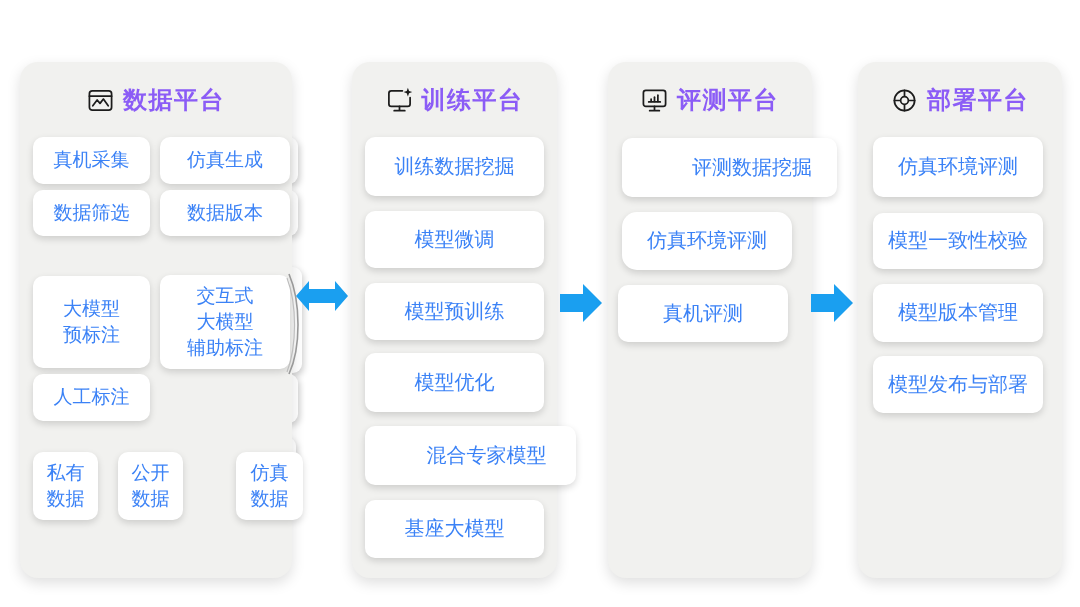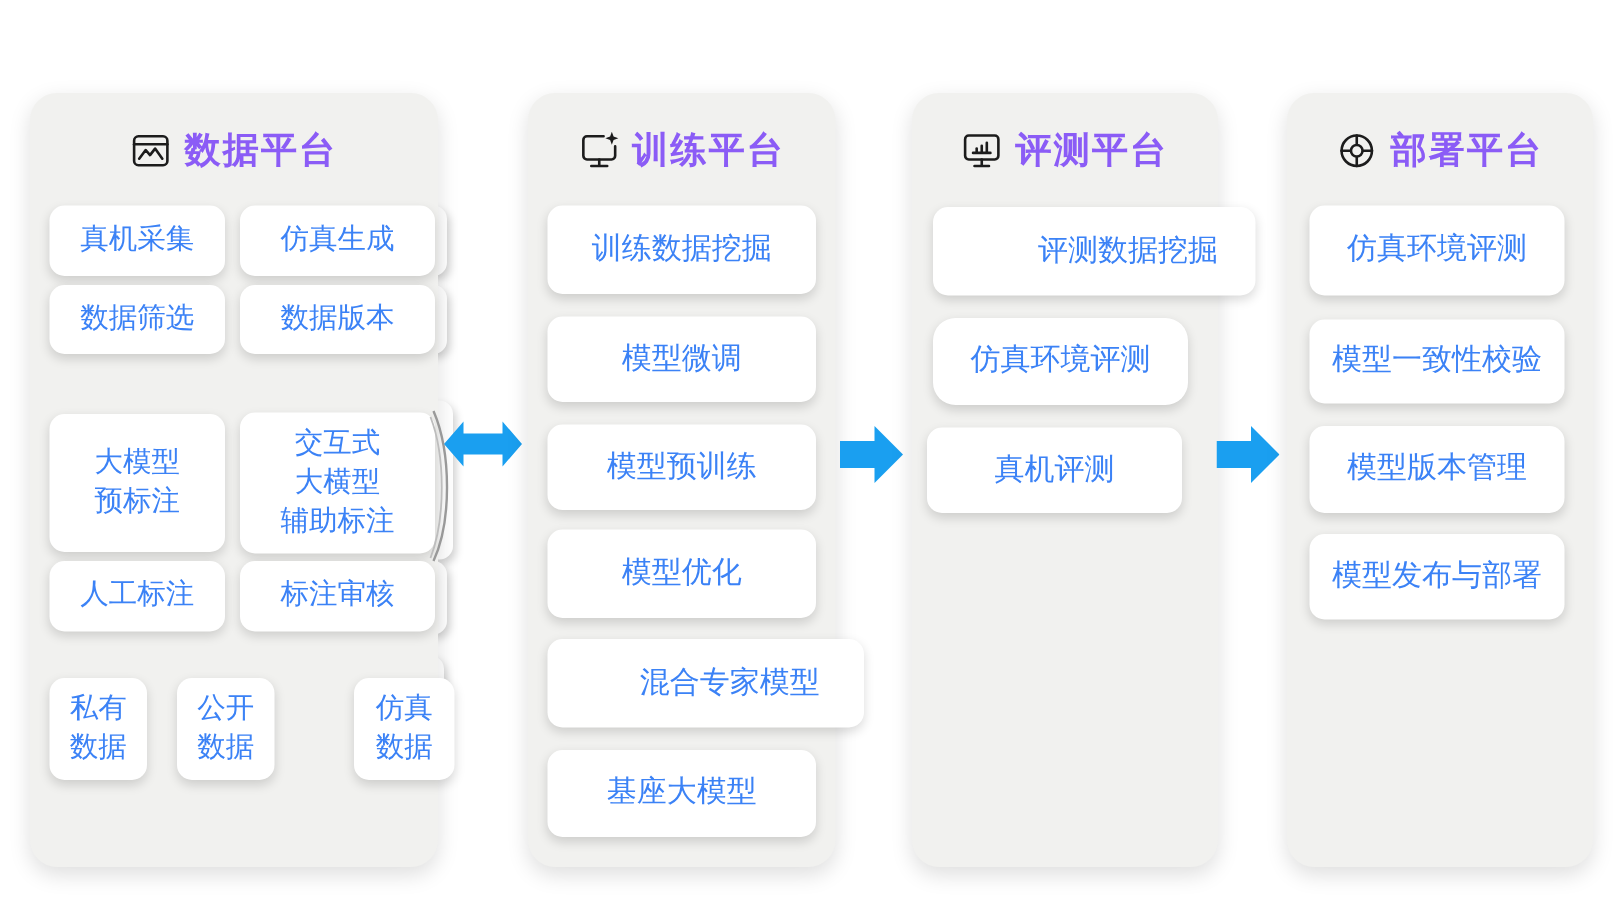--- a/index.html
+++ b/index.html
@@ -63,21 +63,20 @@
   <div class="card p1-card" style="left:13px;top:128px;width:117px;height:46px;">数据筛选</div>
   <div class="card p1-card" style="left:140px;top:75px;width:130px;height:47px;">仿真生成</div>
   <div class="card p1-card" style="left:140px;top:128px;width:130px;height:46px;">数据版本</div>
 
   <div class="card p1-card" style="left:13px;top:214px;width:117px;height:92px;">大模型
 预标注</div>
   <div class="card p1-card" style="left:140px;top:213px;width:130px;height:94px;">交互式
 大横型
 辅助标注</div>
   <div class="card p1-card" style="left:13px;top:312px;width:117px;height:47px;">人工标注</div>
-  <div class="card p1-card" style="left:140px;top:312px;width:130px;height:47px;">标注审核</div>
 
   <div class="card p1-card" style="left:13px;top:390px;width:65px;height:68px;">私有
 数据</div>
   <div class="card p1-card" style="left:98px;top:390px;width:65px;height:68px;">公开
 数据</div>
   <div class="card p1-card" style="left:180px;top:390px;width:67px;height:68px;margin-left:36px;">仿真
 数据</div>
 </div>
 
 <svg class="arc-artifact" style="left:286px;top:272px;" width="18" height="104" viewBox="0 0 18 104">

